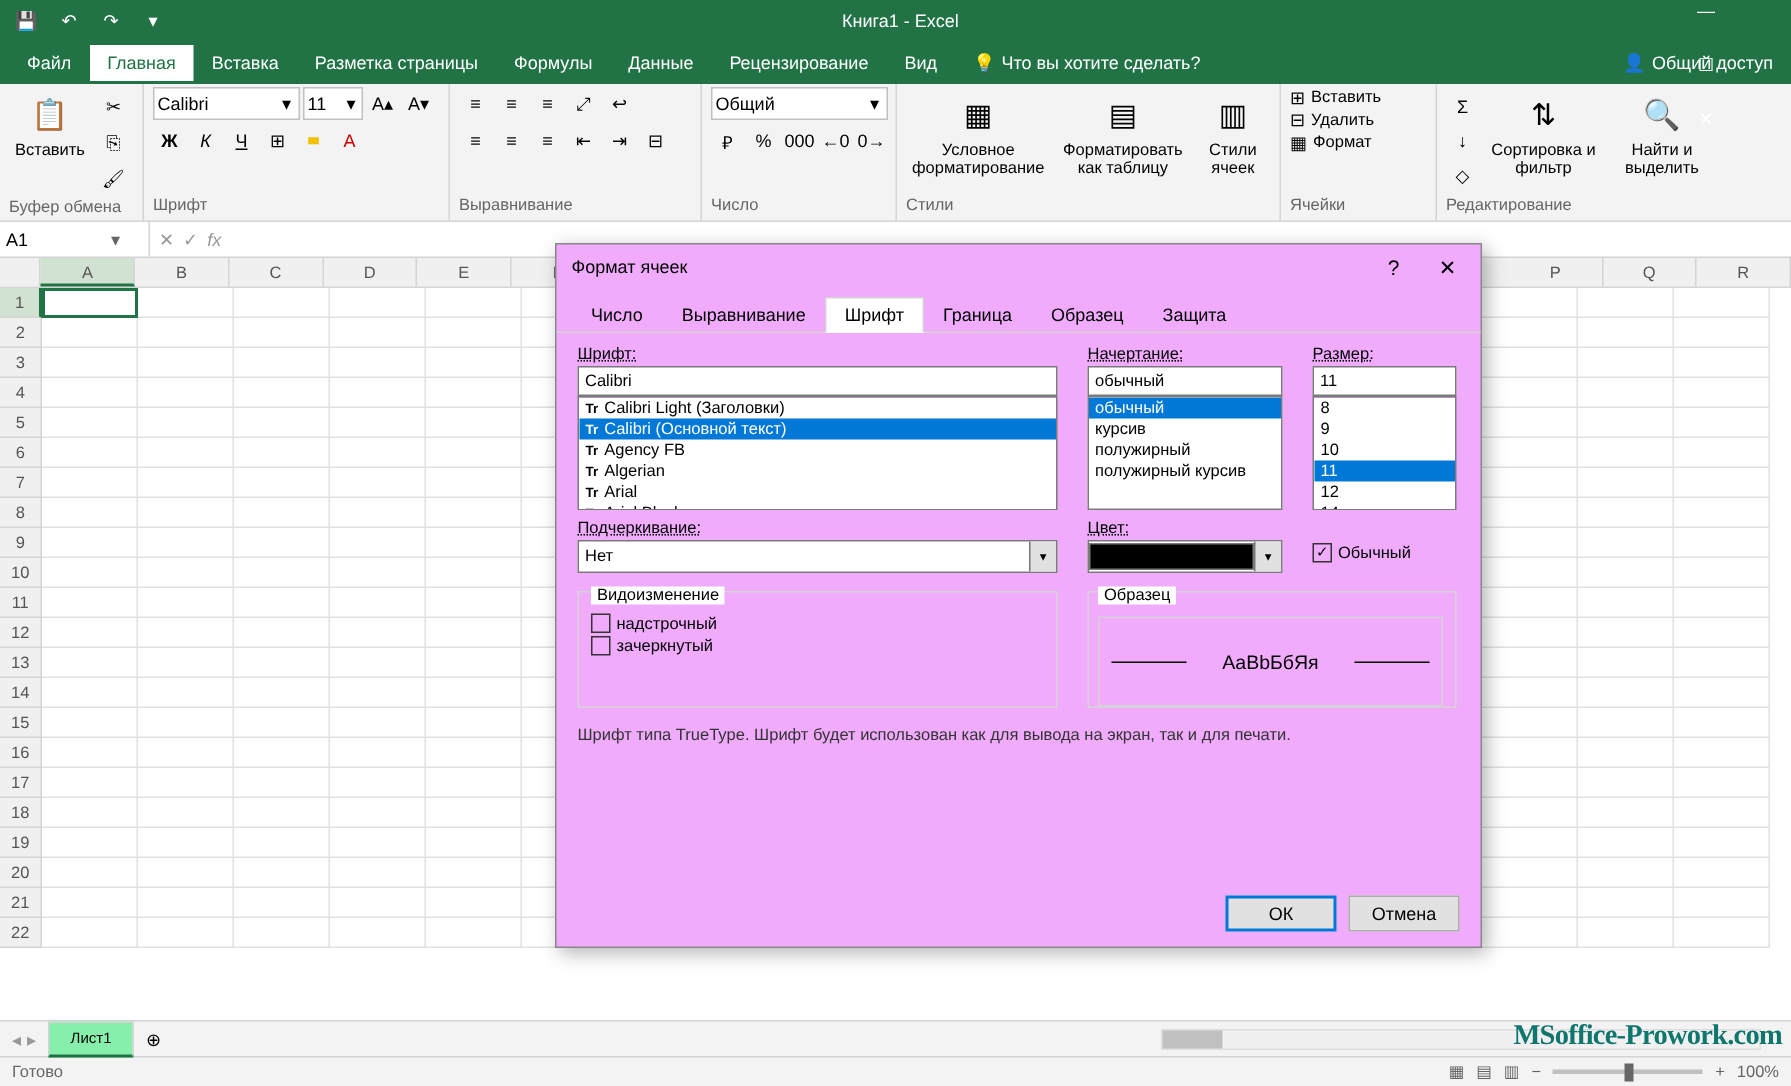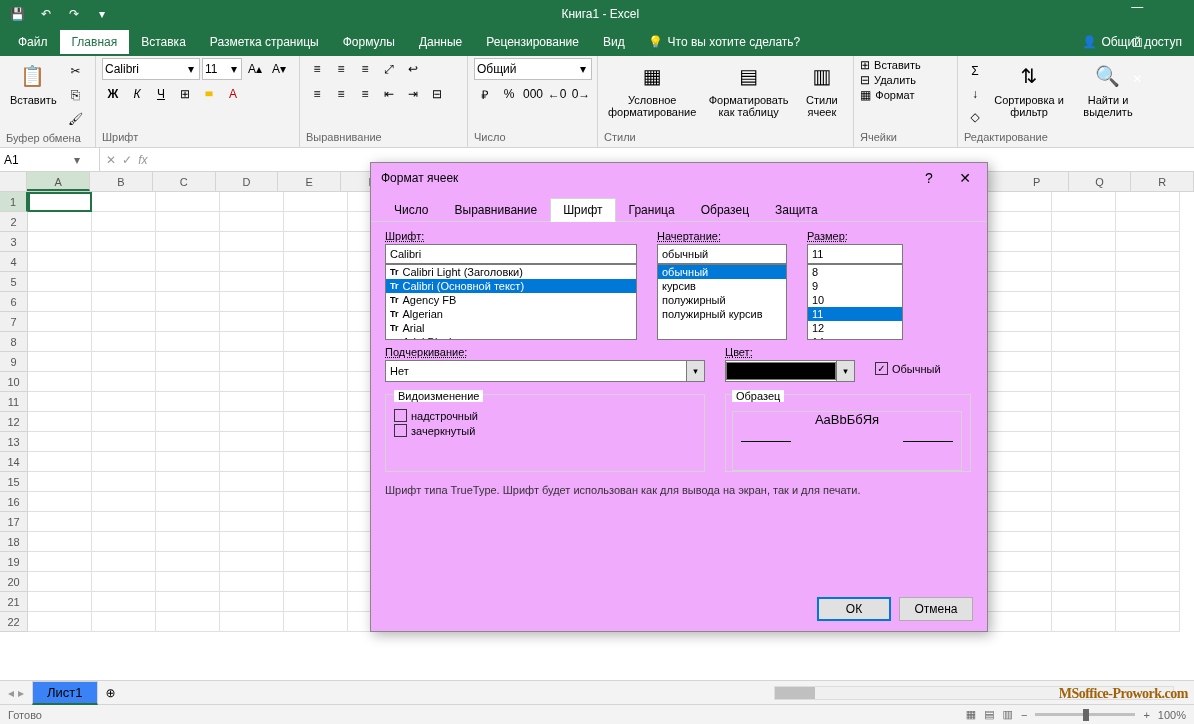--- a/index.html
+++ b/index.html
@@ -35,21 +35,21 @@
 .col-h { width: 64px; border-right: 1px solid #d4d4d4; text-align: center; font-size: 11px; line-height: 20px; color: #555; }
 .col-h.sel { background: #d2e2d2; border-bottom: 2px solid #217346; }
 .rows { }
 .row { display: flex; height: 20px; }
 .row-h { width: 28px; border-right: 1px solid #d4d4d4; border-bottom: 1px solid #d4d4d4; text-align: center; font-size: 11px; line-height: 20px; background: #f0f0f0; color: #555; }
 .row-h.sel { background: #d2e2d2; border-right: 2px solid #217346; }
 .cell { width: 64px; border-right: 1px solid #e0e0e0; border-bottom: 1px solid #e0e0e0; height: 20px; }
 .cell.selected { border: 2px solid #217346; }
 .sheet-tabs { height: 24px; border-top: 1px solid #d4d4d4; display: flex; align-items: center; background: #f3f3f3; }
 .sheet-nav { display: flex; padding: 0 8px; gap: 4px; color: #999; }
-.sheet-tab { padding: 0 14px; height: 24px; display: flex; align-items: center; background: #3b82f6; border: 1px solid #d4d4d4; border-bottom: 2px solid #217346; font-size: 13px; }
+.sheet-tab { padding: 0 14px; height: 24px; display: flex; align-items: center; background: #86efac; border: 1px solid #d4d4d4; border-bottom: 2px solid #217346; font-size: 10px; }
 .sheet-add { padding: 0 8px; cursor: pointer; }
 .hscroll { flex: 1; display: flex; justify-content: flex-end; padding-right: 20px; }
 .scroll-track { width: 400px; height: 14px; background: #f0f0f0; border: 1px solid #ddd; position: relative; }
 .scroll-thumb { position: absolute; left: 0; width: 40px; height: 12px; background: #c0c0c0; }
 .status { height: 20px; background: #f3f3f3; border-top: 1px solid #d4d4d4; display: flex; align-items: center; padding: 0 8px; font-size: 11px; color: #666; }
 .status-right { margin-left: auto; display: flex; align-items: center; gap: 8px; }
 .zoom-slider { width: 100px; height: 3px; background: #c0c0c0; position: relative; }
 .zoom-handle { position: absolute; left: 48px; top: -4px; width: 6px; height: 12px; background: #666; }
 
 .dialog { position: absolute; left: 370px; top: 162px; width: 618px; height: 470px; background: #f0abfc; border: 1px solid #888; box-shadow: 3px 3px 12px rgba(0,0,0,0.3); z-index: 100; display: flex; flex-direction: column; }
@@ -69,30 +69,30 @@
 .listbox .item.selected { background: #0078d7; color: #fff; }
 .tt-icon { font-size: 9px; font-weight: bold; }
 .dropdown { border: 1px solid #7a7a7a; height: 22px; display: flex; align-items: center; background: #fff; }
 .dropdown-val { flex: 1; padding: 0 4px; font-size: 11px; }
 .dropdown-btn { width: 18px; height: 100%; background: #e1e1e1; border-left: 1px solid #7a7a7a; display: flex; align-items: center; justify-content: center; font-size: 9px; }
 .fieldset { border: 1px solid #d4d4d4; padding: 6px 8px; margin-top: 4px; }
 .fieldset-legend { font-size: 11px; padding: 0 4px; background: #fff; position: relative; top: -12px; }
 .checkbox-row { display: flex; align-items: center; gap: 4px; font-size: 11px; margin: 2px 0; }
 .checkbox { width: 13px; height: 13px; border: 1px solid #333; }
 .checkbox.checked::after { content: "✓"; font-size: 10px; line-height: 11px; display: block; text-align: center; }
-.sample-box { border: 1px solid #d4d4d4; width: 230px; height: 60px; display: flex; align-items: flex-start; justify-content: center; font-size: 13px; position: relative; }
+.sample-box { border: 1px solid #d4d4d4; width: 230px; height: 60px; display: flex; align-items: center; justify-content: center; font-size: 13px; position: relative; }
 .sample-box::before, .sample-box::after { content: ""; position: absolute; height: 1px; background: #000; width: 50px; top: 50%; }
 .sample-box::before { left: 8px; }
 .sample-box::after { right: 8px; }
 .dlg-footer { padding: 10px 14px; display: flex; justify-content: flex-end; gap: 8px; }
 .dlg-btn { min-width: 74px; height: 24px; border: 1px solid #adadad; background: #e1e1e1; font-size: 12px; cursor: pointer; }
 .dlg-btn.primary { border: 2px solid #0078d7; }
 .hint { font-size: 11px; margin-top: 12px; color: #333; }
 .color-swatch { width: 110px; height: 18px; background: #000; border: 1px solid #7a7a7a; }
-.watermark { position: absolute; right: 6px; bottom: 22px; font-family: Georgia, serif; font-size: 14px; color: #a16207; font-weight: bold; z-index: 5; letter-spacing: -0.5px; }
+.watermark { position: absolute; right: 6px; bottom: 22px; font-family: Georgia, serif; font-size: 19px; color: #0f766e; font-weight: bold; z-index: 5; letter-spacing: -0.5px; }
 </style>
 </head>
 <body>
 
 <div class="titlebar">
   <div class="qat">
     <div class="qat-btn">💾</div>
     <div class="qat-btn">↶</div>
     <div class="qat-btn">↷</div>
     <div class="qat-btn">▾</div>
@@ -794,21 +794,21 @@
   <div class="dlg-tabs">
     <div class="dlg-tab">Число</div>
     <div class="dlg-tab">Выравнивание</div>
     <div class="dlg-tab active">Шрифт</div>
     <div class="dlg-tab">Граница</div>
     <div class="dlg-tab">Образец</div>
     <div class="dlg-tab">Защита</div>
   </div>
   <div class="dlg-body">
     <div class="field-row">
-      <div class="field" style="width:252px">
+      <div class="field" style="width:320px">
         <div class="field-label">Шрифт:</div>
         <input class="textbox" style="width: 100%;" value="Calibri">
         <div class="listbox" style="height:76px" id="font-list">
             <div class="item">
               <span class="tt-icon">Tr</span>
               <span>Calibri Light (Заголовки)</span>
             </div>
             <div class="item selected">
               <span class="tt-icon">Tr</span>
               <span>Calibri (Основной текст)</span>

